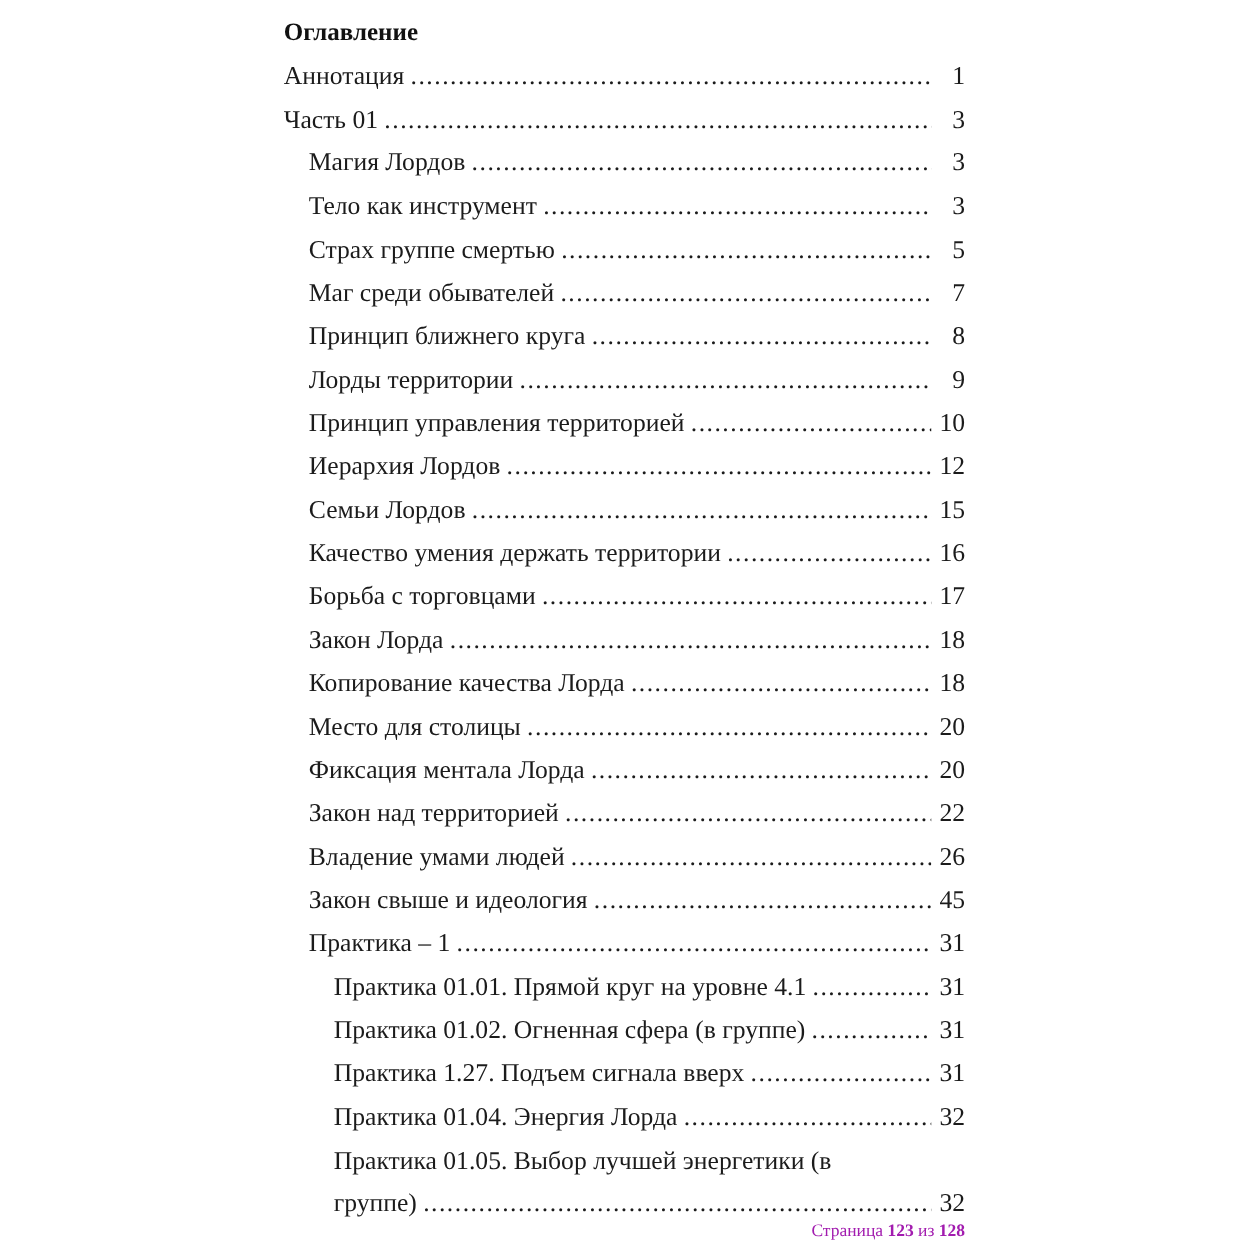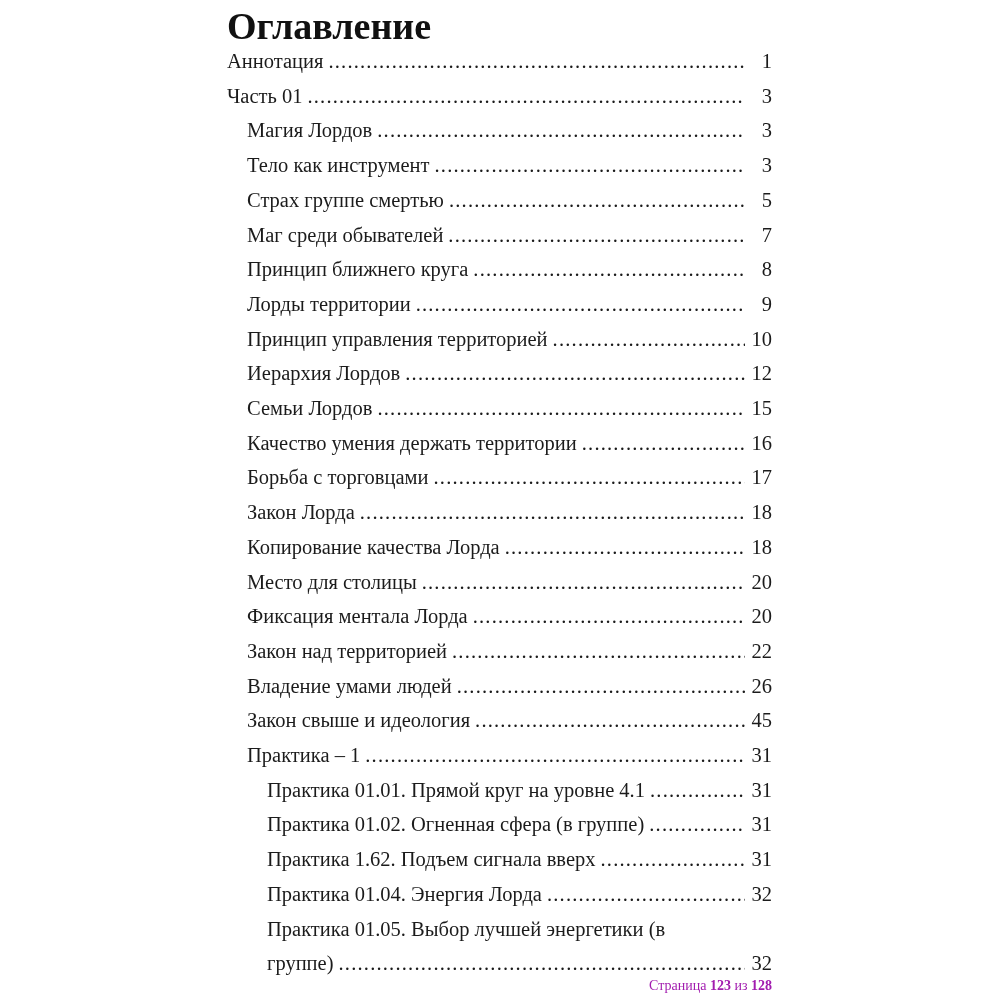--- a/index.html
+++ b/index.html
@@ -12,21 +12,21 @@
     color: #1b1b1b;
     overflow: hidden;
   }
   .page {
     position: absolute;
     left: 227px;
     top: 8px;
     width: 545px;
   }
   .doc-title {
-    font-size: 38px;
+    font-size: 20px;
     font-weight: bold;
     line-height: 36px;
     margin: 0;
     color: #111111;
   }
   .toc-list {
     margin-top: 0;
   }
   .toc-row {
     display: flex;
@@ -180,21 +180,21 @@
     <span class="toc-text">Практика 01.01. Прямой круг на уровне 4.1</span>
     <span class="toc-dots"></span>
     <span class="toc-page">31</span>
   </div>
       <div class="toc-row" style="padding-left: 40px;">
     <span class="toc-text">Практика 01.02. Огненная сфера (в группе)</span>
     <span class="toc-dots"></span>
     <span class="toc-page">31</span>
   </div>
       <div class="toc-row" style="padding-left: 40px;">
-    <span class="toc-text">Практика 1.62. Подъем сигнала вверх</span>
+    <span class="toc-text">Практика 1.27. Подъем сигнала вверх</span>
     <span class="toc-dots"></span>
     <span class="toc-page">31</span>
   </div>
       <div class="toc-row" style="padding-left: 40px;">
     <span class="toc-text">Практика 01.04. Энергия Лорда</span>
     <span class="toc-dots"></span>
     <span class="toc-page">32</span>
   </div>
       <div class="toc-row" style="padding-left: 40px;">
     <span class="toc-text">Практика 01.05. Выбор лучшей энергетики (в</span>

